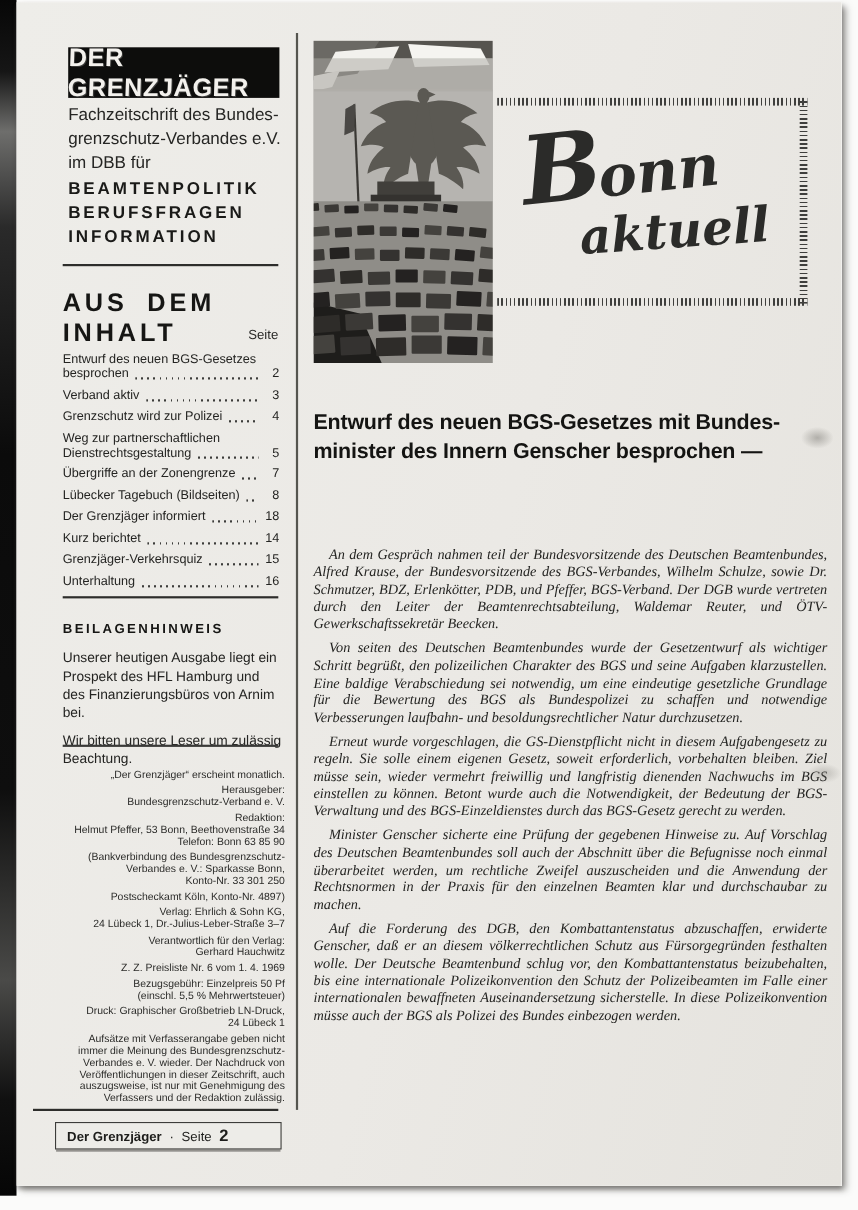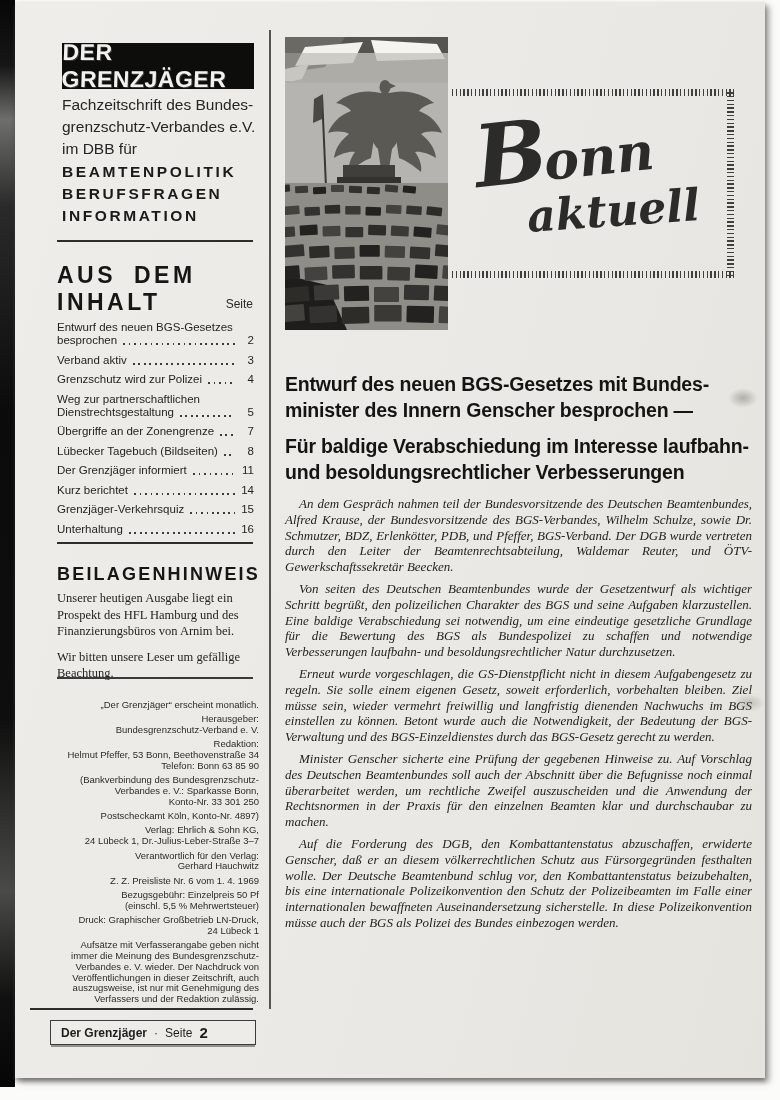--- a/index.html
+++ b/index.html
@@ -29,23 +29,23 @@
     letter-spacing:3.5px;word-spacing:8px;color:#161614;}
   .seite-head{left:42px;top:295px;width:196px;text-align:right;font-size:12px;color:#2a2a28;}
   .toc-list{left:42px;top:319px;width:197px;font-size:11.5px;line-height:13px;color:#242422;}
   .toc-item{margin-bottom:6.5px;}
   .toc-pre:empty{display:none;}
   .toc-line{display:flex;align-items:baseline;}
   .toc-label{white-space:nowrap;text-align:right;}
   .toc-dots{flex:1;margin:0 5px 2px 6px;height:2px;align-self:flex-end;
     background:repeating-linear-gradient(90deg,#3c3c3a 0 1.6px,transparent 1.6px 5.5px);}
   .toc-page{min-width:14px;text-align:right;}
-  .beilage-title{left:42px;top:562px;width:200px;font-size:18px;font-weight:bold;
-    letter-spacing:2.2px;color:#161614;text-align:right;}
-  .beilage{left:42px;top:588px;width:199px;font-size:12.5px;line-height:16.5px;color:#242422;font-family:Liberation Serif, serif;}
+  .beilage-title{left:42px;top:562px;width:200px;font-size:12px;font-weight:bold;
+    letter-spacing:2.2px;color:#161614;}
+  .beilage{left:42px;top:588px;width:199px;font-size:12.5px;line-height:16.5px;color:#242422;}
   .beilage p{margin:0 0 9px 0;}
   .imprint{left:42px;top:698px;width:202px;font-size:9.5px;line-height:10.8px;color:#2b2b29;}
   .imprint .blk{margin:0 0 3.5px 0;text-align:right;}
   .footer-box{left:35px;top:1018px;width:184px;height:23px;border:1.5px solid #3c3c3a;
     background:#edece8;display:flex;align-items:center;gap:7px;padding:0 10px;
     box-shadow:0 3px 0 -1px #93918d;}
   .footer-journal{font-weight:bold;font-size:12px;}
   .footer-sep{font-size:12px;}
   .footer-label{font-size:12px;}
   .footer-page{font-weight:bold;font-size:15px;}
@@ -151,21 +151,21 @@
             <span class="toc-label">Lübecker Tagebuch (Bildseiten)</span>
             <span class="toc-dots"></span>
             <span class="toc-page">8</span>
           </div>
       </div>
       <div class="toc-item">
 
         <div class="toc-line">
             <span class="toc-label">Der Grenzjäger informiert</span>
             <span class="toc-dots"></span>
-            <span class="toc-page">11</span>
+            <span class="toc-page">18</span>
           </div>
       </div>
       <div class="toc-item">
 
         <div class="toc-line">
             <span class="toc-label">Kurz berichtet</span>
             <span class="toc-dots"></span>
             <span class="toc-page">14</span>
           </div>
       </div>
@@ -185,21 +185,21 @@
             <span class="toc-page">16</span>
           </div>
       </div>
     </div>
 
     <div class="abs rule" style="left:42px;top:540px;width:196px;"></div>
 
     <div class="abs beilage-title">BEILAGENHINWEIS</div>
     <div class="abs beilage">
       <p>Unserer heutigen Ausgabe liegt ein Prospekt des HFL Hamburg und des Finanzierungsbüros von Arnim bei.</p>
-      <p>Wir bitten unsere Leser um gefällige Beachtung.</p>
+      <p>Wir bitten unsere Leser um zulässig Beachtung.</p>
     </div>
 
     <div class="abs rule-thin" style="left:42px;top:675px;width:196px;"></div>
 
     <div class="abs imprint">
       <div class="blk multiline">„Der Grenzjäger“ erscheint monatlich.</div>
       <div class="blk multiline">Herausgeber:
 Bundesgrenzschutz-Verband e. V.</div>
       <div class="blk multiline">Redaktion:
 Helmut Pfeffer, 53 Bonn, Beethovenstraße 34
@@ -321,22 +321,20 @@
       <div class="bonn-border-top"></div>
       <div class="bonn-border-bottom"></div>
       <div class="bonn-border-right"></div>
       <span class="bonn-word1">Bonn</span>
       <span class="bonn-word2">aktuell</span>
     </div>
 
     <div class="abs headline">
       <div class="part1 multiline">Entwurf des neuen BGS-Gesetzes mit Bundes-
 minister des Innern Genscher besprochen —</div>
-      <div class="part2 multiline">Für baldige Verabschiedung im Interesse laufbahn-
-und besoldungsrechtlicher Verbesserungen</div>
     </div>
 
     <div class="abs article">
       <p>An dem Gespräch nahmen teil der Bundesvorsitzende des Deutschen Beamtenbundes, Alfred Krause, der Bundesvorsitzende des BGS-Verbandes, Wilhelm Schulze, sowie Dr. Schmutzer, BDZ, Erlenkötter, PDB, und Pfeffer, BGS-Verband. Der DGB wurde vertreten durch den Leiter der Beamtenrechtsabteilung, Waldemar Reuter, und ÖTV-Gewerkschaftssekretär Beecken.</p>
       <p>Von seiten des Deutschen Beamtenbundes wurde der Gesetzentwurf als wichtiger Schritt begrüßt, den polizeilichen Charakter des BGS und seine Aufgaben klarzustellen. Eine baldige Verabschiedung sei notwendig, um eine eindeutige gesetzliche Grundlage für die Bewertung des BGS als Bundespolizei zu schaffen und notwendige Verbesserungen laufbahn- und besoldungsrechtlicher Natur durchzusetzen.</p>
       <p>Erneut wurde vorgeschlagen, die GS-Dienstpflicht nicht in diesem Aufgabengesetz zu regeln. Sie solle einem eigenen Gesetz, soweit erforderlich, vorbehalten bleiben. Ziel müsse sein, wieder vermehrt freiwillig und langfristig dienenden Nachwuchs im BGS einstellen zu können. Betont wurde auch die Notwendigkeit, der Bedeutung der BGS-Verwaltung und des BGS-Einzeldienstes durch das BGS-Gesetz gerecht zu werden.</p>
       <p>Minister Genscher sicherte eine Prüfung der gegebenen Hinweise zu. Auf Vorschlag des Deutschen Beamtenbundes soll auch der Abschnitt über die Befugnisse noch einmal überarbeitet werden, um rechtliche Zweifel auszuscheiden und die Anwendung der Rechtsnormen in der Praxis für den einzelnen Beamten klar und durchschaubar zu machen.</p>
       <p>Auf die Forderung des DGB, den Kombattantenstatus abzuschaffen, erwiderte Genscher, daß er an diesem völkerrechtlichen Schutz aus Fürsorgegründen festhalten wolle. Der Deutsche Beamtenbund schlug vor, den Kombattantenstatus beizubehalten, bis eine internationale Polizeikonvention den Schutz der Polizeibeamten im Falle einer internationalen bewaffneten Auseinandersetzung sicherstelle. In diese Polizeikonvention müsse auch der BGS als Polizei des Bundes einbezogen werden.</p>
     </div>
 

